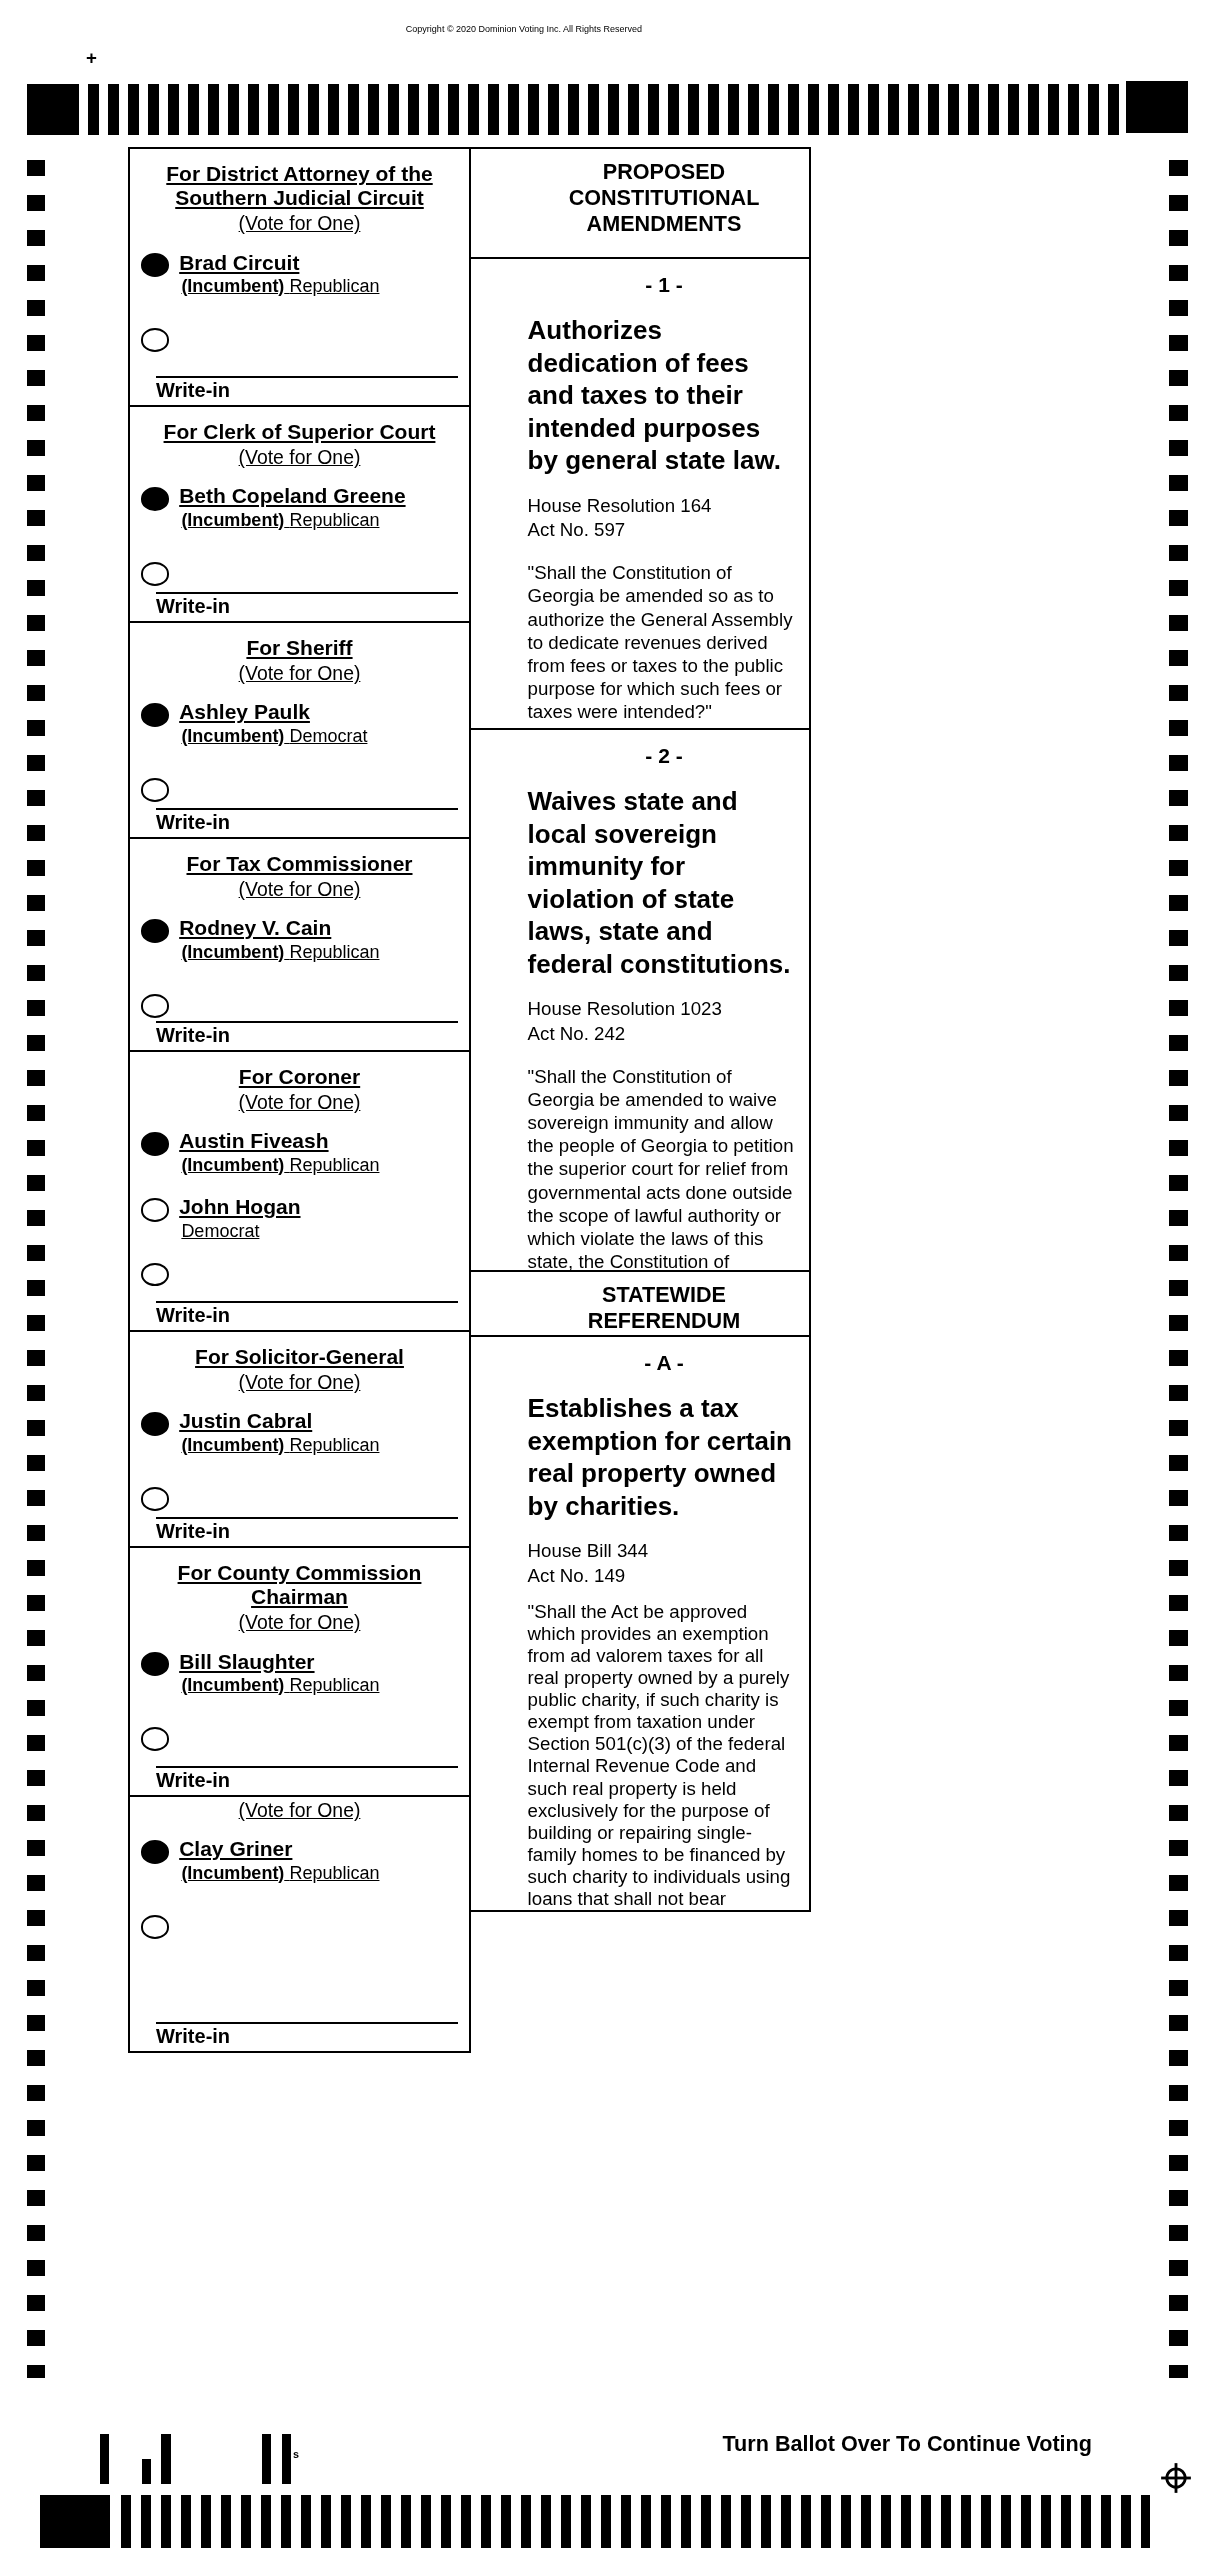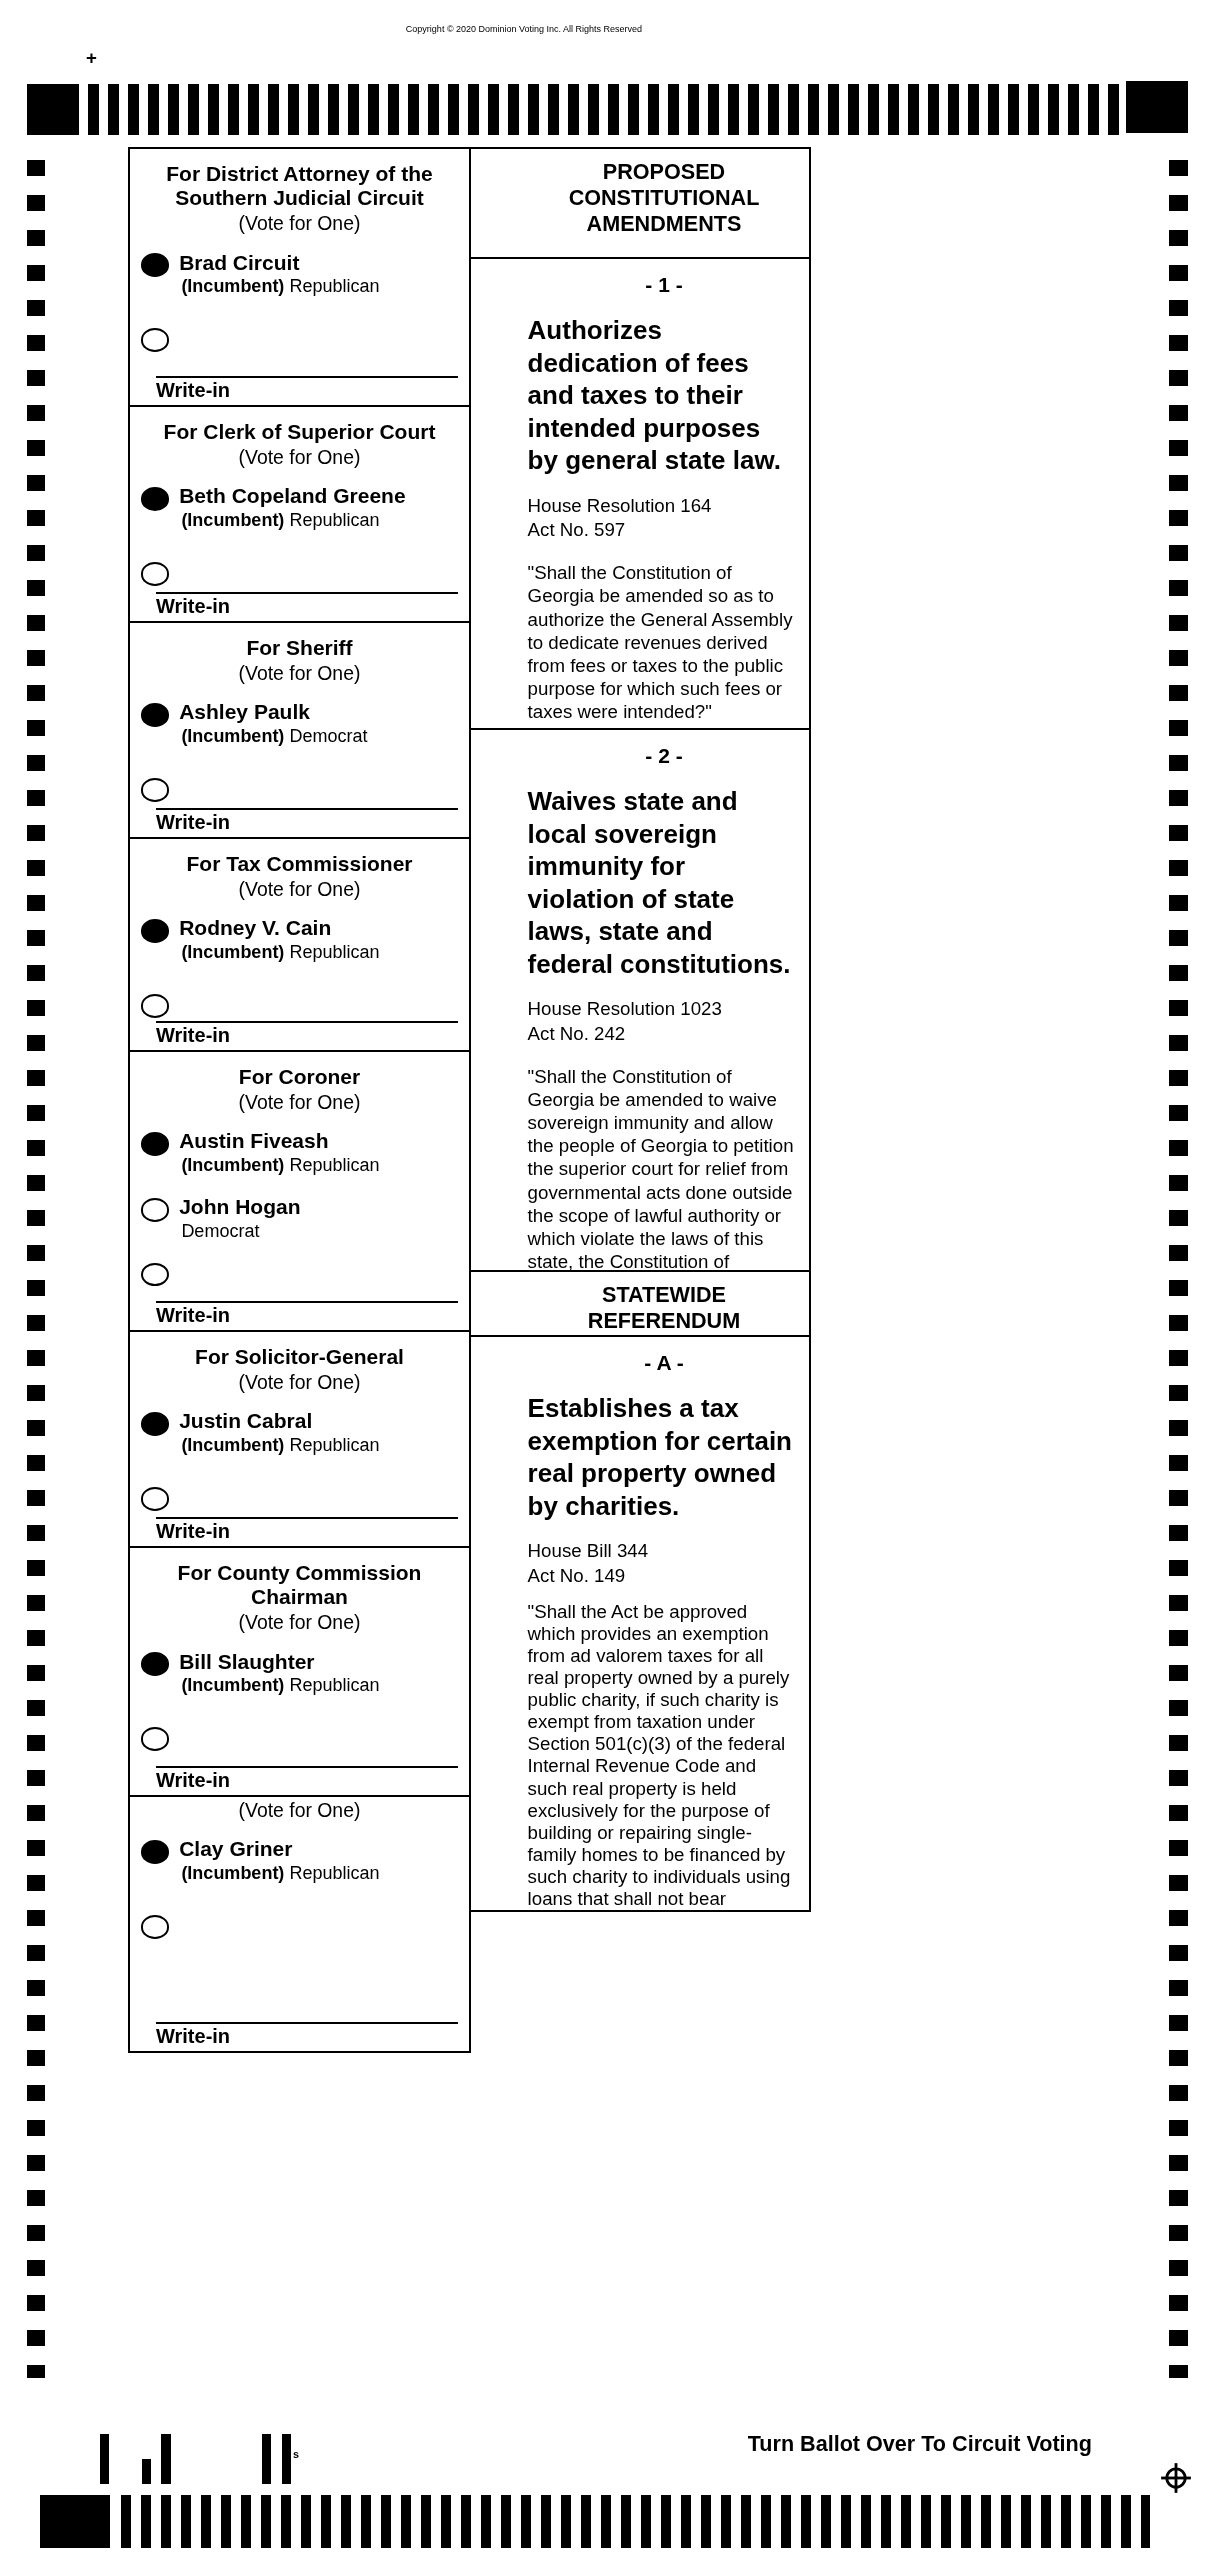--- a/index.html
+++ b/index.html
@@ -31,21 +31,21 @@
   .bc4 { left:262px; top:2434px; width:9.3px; height:50px; }
   .bc5 { left:282px; top:2434px; width:9.3px; height:50px; }
   .bc-glyph { position:absolute; left:293px; top:2448px; font-size:10.8px; font-weight:bold; }
   .turn-over { position:absolute; left:718px; top:2431px; width:374px; text-align:right;
     font-size:21.6px; font-weight:bold; }
   .target { position:absolute; left:1159px; top:2461px; }
 
   
   .contest-col { position:absolute; left:128px; top:147px; width:343px;
     border:2.2px solid #000; box-sizing:border-box; background:#fff; }
-  .contest { position:relative; box-sizing:border-box; overflow:hidden; }
+  .contest { position:relative; box-sizing:border-box; overflow:hidden;text-decoration:underline; }
   .contest + .contest { border-top:2.2px solid #000; }
   .c-title { margin-top:13px; text-align:center; font-weight:bold; font-size:21px; line-height:1.15; }
   .c-vote  { text-align:center; font-size:19.4px; line-height:1.15; margin-top:2.2px; }
   .options { margin-top:18.7px; }
   .option  { display:flex; align-items:flex-start; padding-left:10.8px; margin-bottom:29px; min-height:46px; }
   .option.blank { min-height:24.4px; }
   .oval { display:inline-block; width:24.4px; height:19.4px; border:2.2px solid #000;
     border-radius:50%; flex:0 0 auto; background:#fff; }
   .oval.filled { background:#000; }
   .opt-text { margin-left:10px; margin-top:-2.9px; }
@@ -331,21 +331,21 @@
     </section>
 
   </div>
 
   <div class="bc bc1"></div>
   <div class="bc bc2"></div>
   <div class="bc bc3"></div>
   <div class="bc bc4"></div>
   <div class="bc bc5"></div>
   <div class="bc-glyph">s</div>
-  <div class="turn-over">Turn Ballot Over To Circuit Voting</div>
+  <div class="turn-over">Turn Ballot Over To Continue Voting</div>
   <div class="target">
     <svg width="34" height="34" viewBox="0 0 48 48">
       <circle cx="24" cy="24" r="13" fill="none" stroke="#000" stroke-width="4"></circle>
       <line x1="24" y1="3" x2="24" y2="45" stroke="#000" stroke-width="4"></line>
       <line x1="3" y1="24" x2="45" y2="24" stroke="#000" stroke-width="4"></line>
     </svg>
   </div>
   <div class="timing-bottom-block"></div>
   <div class="timing-bottom-bars"></div>
 

